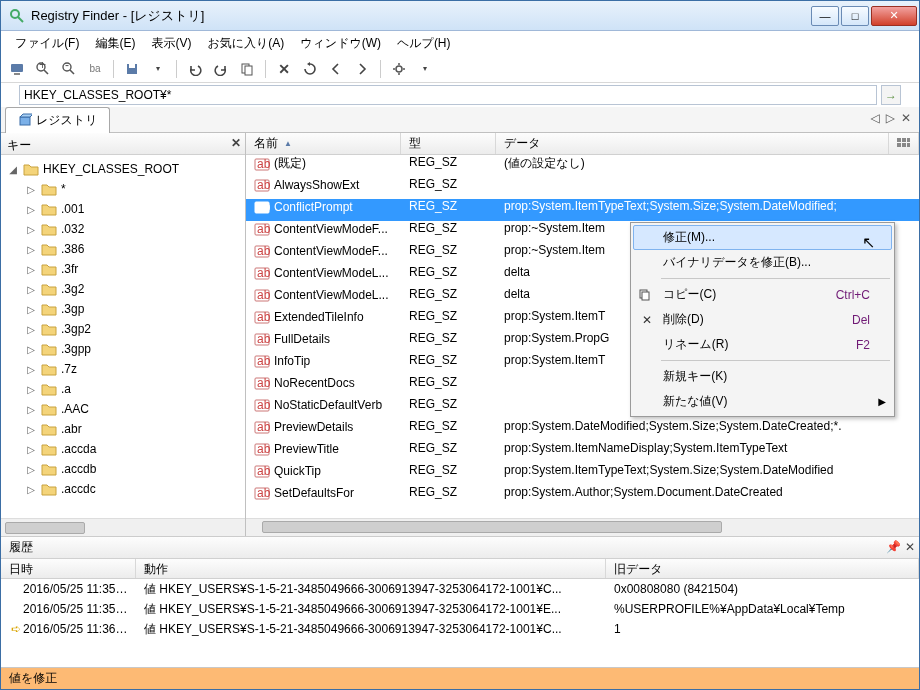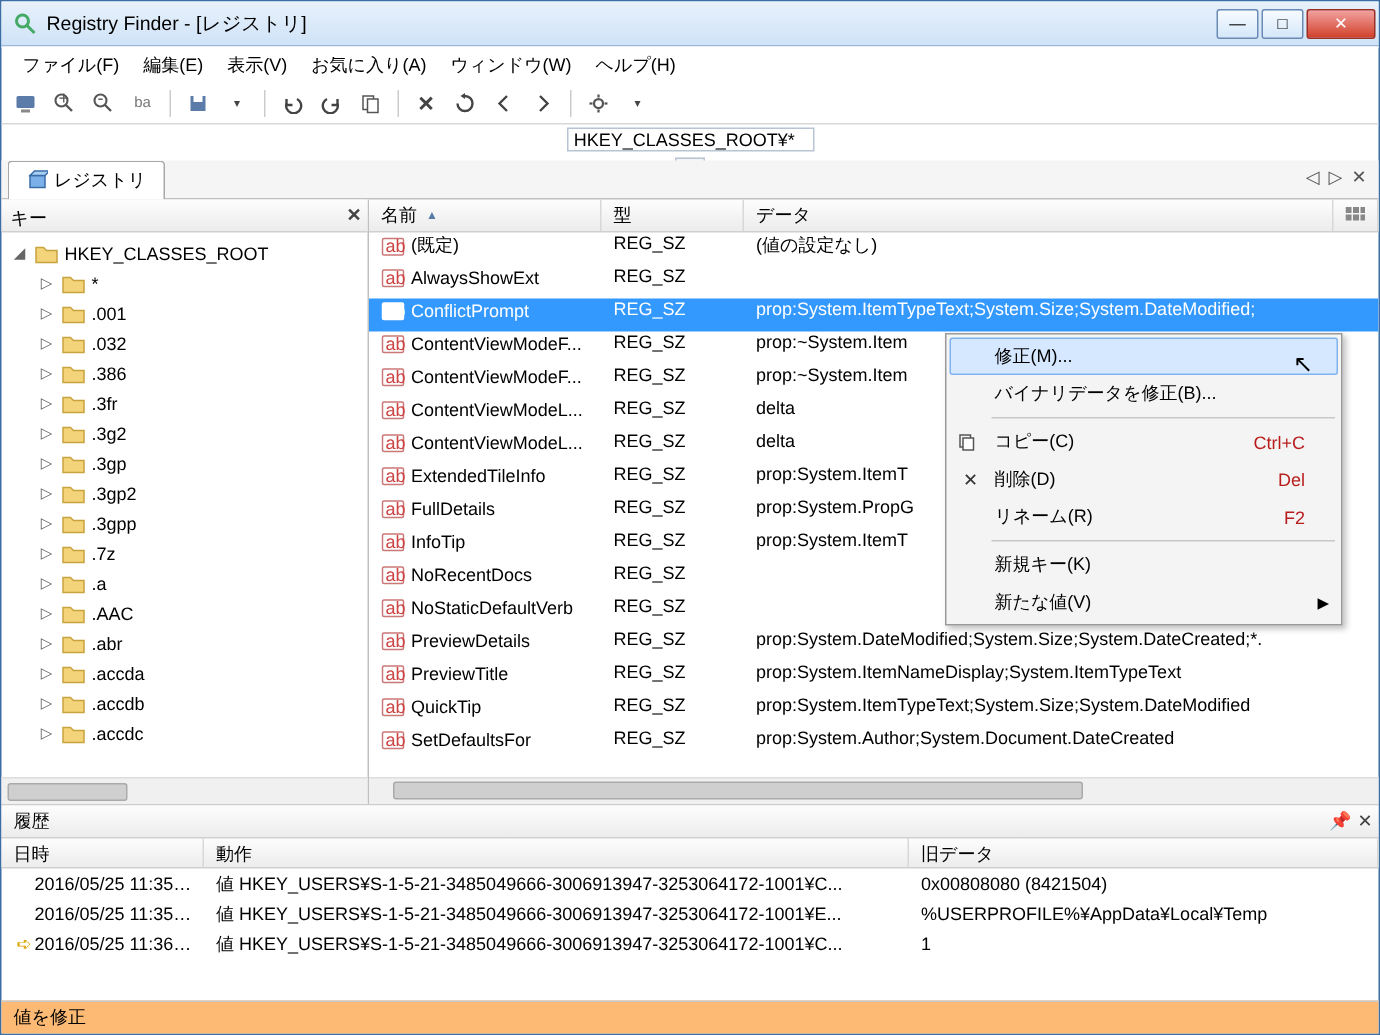--- a/index.html
+++ b/index.html
@@ -9,21 +9,21 @@
 .titlebar .icon { width: 16px; height: 16px; margin-right: 6px; }
 .titlebar .title { flex: 1; color: #000; font-size: 13px; }
 .winbtns { display: flex; gap: 2px; }
 .winbtn { width: 28px; height: 20px; border: 1px solid #6a8bb5; background: linear-gradient(to bottom,#f7fbff,#d5e7fa); border-radius: 2px; display:flex;align-items:center;justify-content:center;font-size:11px;}
 .winbtn.close { width: 46px; background: linear-gradient(to bottom,#f2a2a0,#d1402a); color:#fff; border-color:#9a2f22;}
 .menubar { height: 24px; display: flex; align-items: center; padding: 0 6px; border-top:1px solid #fff; }
 .menubar span { padding: 3px 8px; cursor: default; }
 .toolbar { height: 28px; display: flex; align-items: center; padding: 2px 6px; gap: 6px; border-bottom:1px solid #d8d8d8; }
 .tbtn { width: 20px; height: 20px; display:flex;align-items:center;justify-content:center;color:#444;border-radius:2px;}
 .tsep{width:1px;height:18px;background:#ccc;margin:0 2px;}
-.addressbar { height: 24px; display:flex; align-items:center; padding: 2px 6px; gap:4px;flex-direction:column;}
+.addressbar { height: 24px; display:flex; align-items:center; padding: 2px 18px; gap:4px;}
 .addressbar input { flex:1; height:20px; border:1px solid #b8c4d4; padding:0 4px; font-size:12px;}
 .addrgo{width:20px;height:20px;border:1px solid #b8c4d4;background:#f4f4f4;display:flex;align-items:center;justify-content:center;color:#5a8f3f;}
 .tabstrip { height: 26px; display:flex; align-items:center; padding: 0 4px; background:#f5f5f5; border-bottom:1px solid #c0c0c0;position:relative;}
 .tab { padding: 4px 12px; border:1px solid #a8a8a8; border-bottom:none; background:#fff; border-radius:3px 3px 0 0; display:flex;align-items:center;gap:4px;}
 .tabicons-right{position:absolute;right:6px;top:4px;display:flex;gap:2px;color:#555;}
 .tabicons-right span{cursor:default;padding:0 2px;}
 .mainarea { flex:1; display:flex; flex-direction:column; min-height:0;}
 .split-h { flex:1; display:flex; min-height:0; border-bottom:1px solid #ccc;}
 .treepane { width:245px; display:flex; flex-direction:column; border-right:1px solid #c0c0c0;}
 .paneheader{height:22px;background:linear-gradient(to bottom,#fdfdfd,#ececec);border-bottom:1px solid #d0d0d0;display:flex;align-items:flex-end;padding:0 6px;font-weight:normal;position:relative;}
@@ -61,21 +61,21 @@
 .histhdr .hc{border-right:1px solid #d8d8d8;padding:2px 8px;}
 .hc-dt{width:135px;}.hc-act{width:470px;}.hc-old{flex:1;}
 .histbody{flex:1;overflow:auto;}
 .hrow{display:flex;height:20px;align-items:center;}
 .hrow .hc{padding:0 8px;overflow:hidden;text-overflow:ellipsis;white-space:nowrap;}
 .hrow .marker{width:14px;display:inline-flex;justify-content:center;color:#d9a400;}
 .statusbar{height:22px;border-top:1px solid #c8c8c8;background:#fdba74;padding:3px 8px;display:flex;align-items:center;}
 .ctxmenu{position:absolute;left:630px;top:222px;width:265px;background:#f4f4f4;border:1px solid #9a9a9a;box-shadow:2px 2px 4px rgba(0,0,0,0.25);padding:2px;}
 .ctxmenu .mi{height:25px;display:flex;align-items:center;padding:0 22px 0 30px;position:relative;}
 .ctxmenu .mi.hl{background:#d6e8ff;border:1px solid #7fb3ef;border-radius:2px;padding-left:29px;}
-.ctxmenu .mi .sc{position:absolute;right:22px;color:#b91c1c;}
+.ctxmenu .mi .sc{position:absolute;right:22px;color:#701a75;}
 .ctxmenu .mi .ic{position:absolute;left:6px;width:16px;text-align:center;color:#333;}
 .ctxmenu .mi .ar{position:absolute;right:6px;font-size:10px;}
 .ctxmenu .msep{height:1px;background:#c8c8c8;margin:3px 2px 3px 28px;}
 .cursor{position:absolute;left:862px;top:233px;pointer-events:none;font-size:16px;color:#000;}
 svg{display:block;}
 </style>
 </head>
 <body>
 
 <div class="window">

